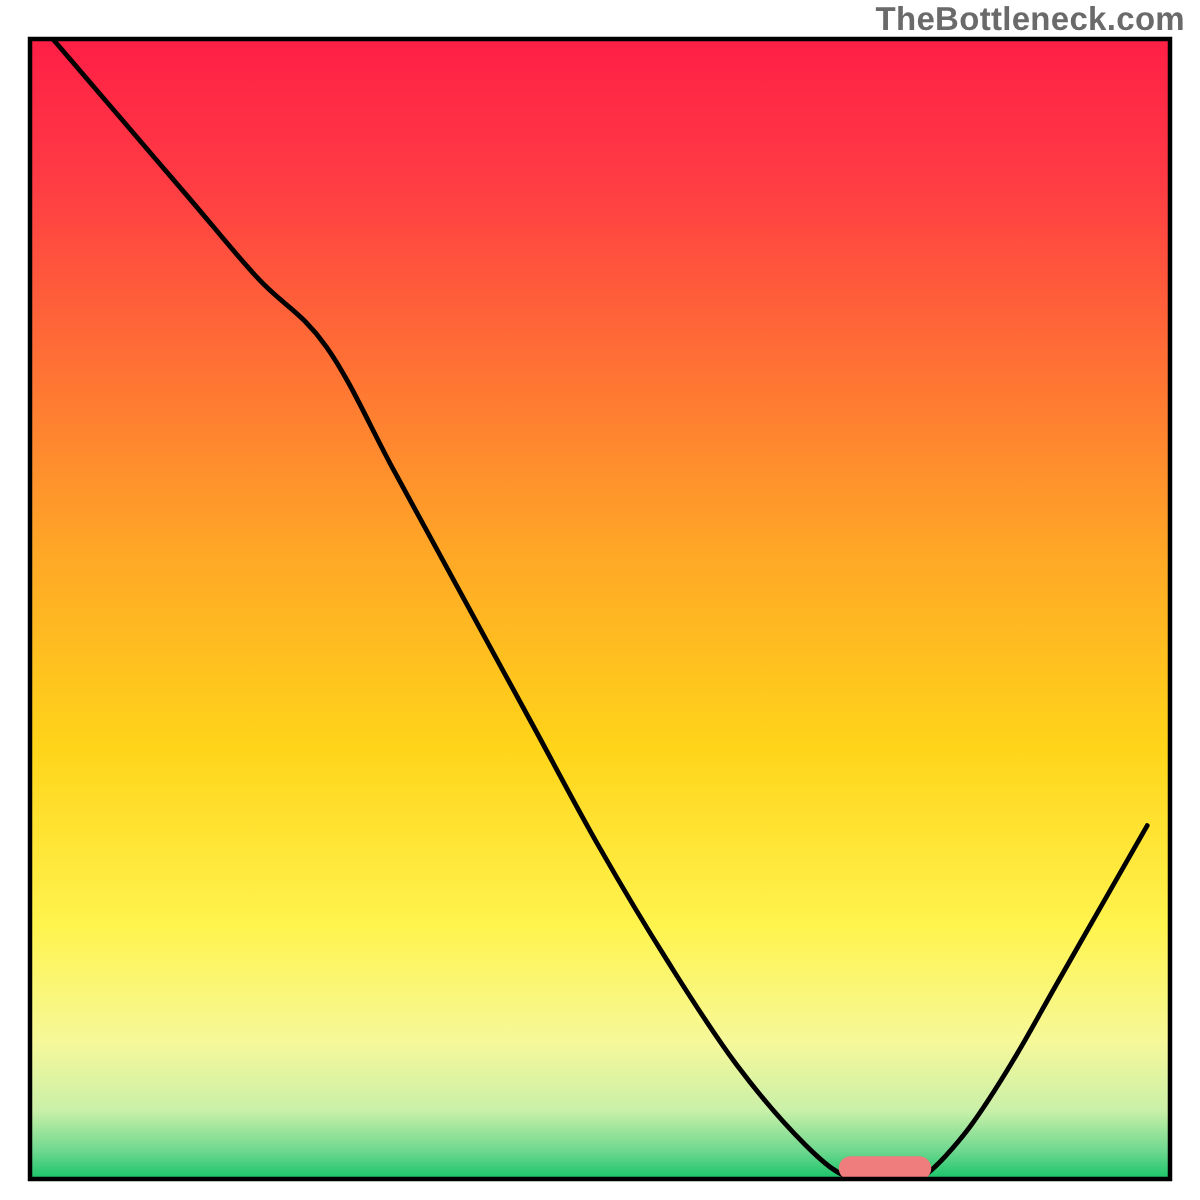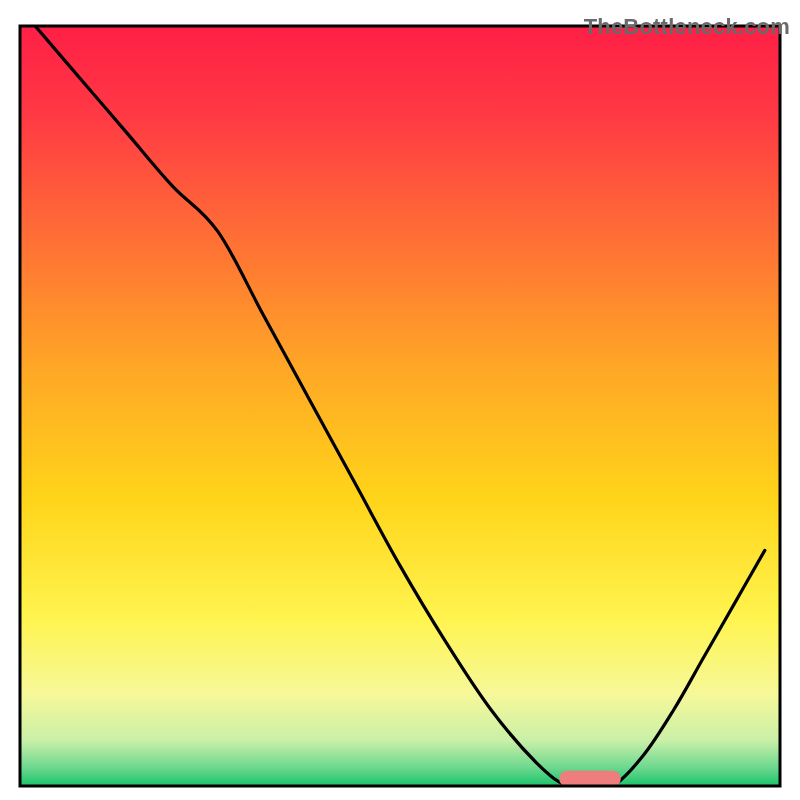--- a/index.html
+++ b/index.html
@@ -10,21 +10,21 @@
     background: #ffffff;
     overflow: hidden;
   }
   .chart-wrap {
     position: relative;
     width: 800px;
     height: 800px;
   }
   .watermark {
     position: absolute;
-    top: 14px;
+    top: 0;
     right: 10px;
     font-family: Arial, Helvetica, sans-serif;
     font-size: 22px;
     font-weight: 600;
     color: #6a6a6a;
     letter-spacing: 0.2px;
     z-index: 5;
     user-select: none;
   }
   svg.plot {

